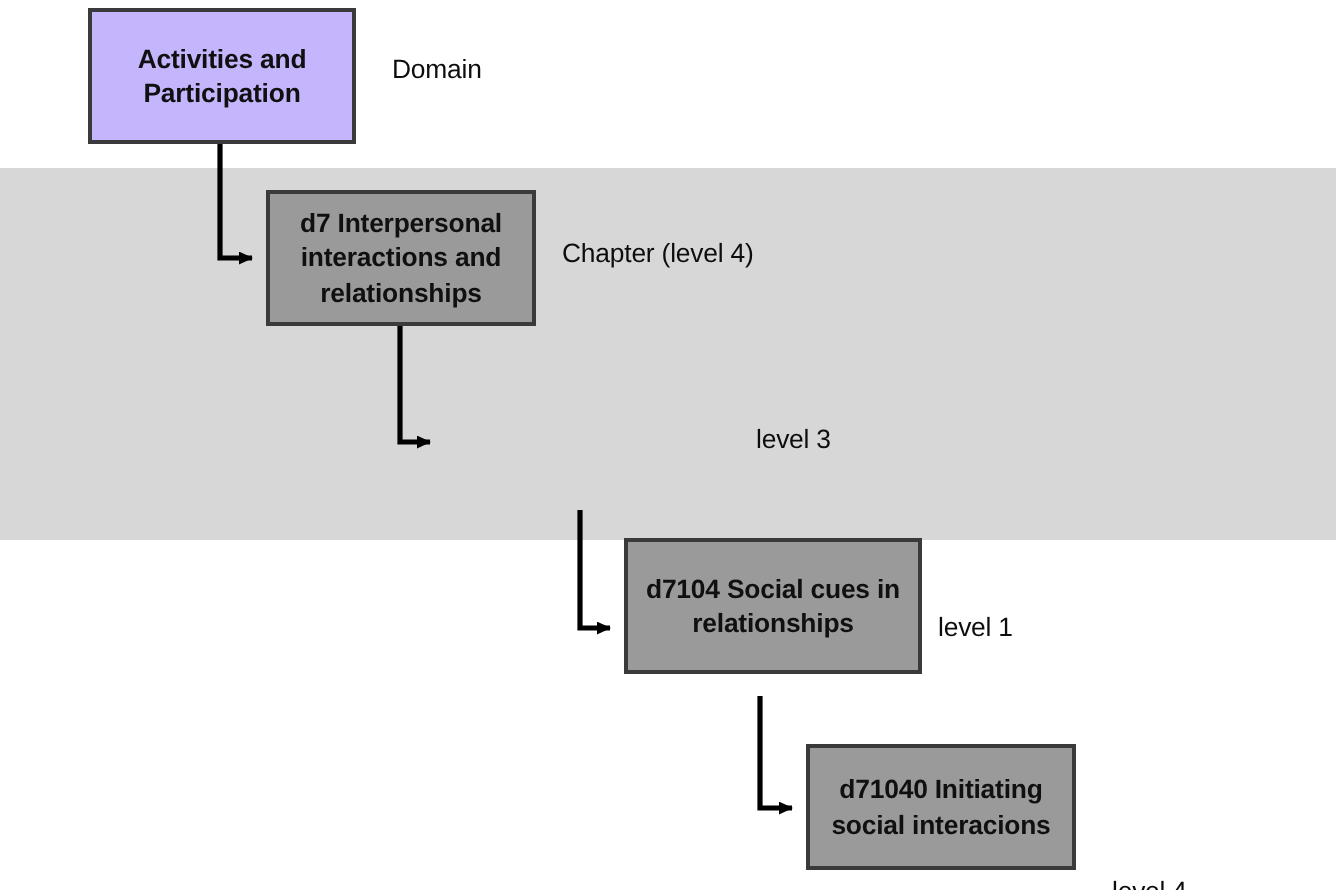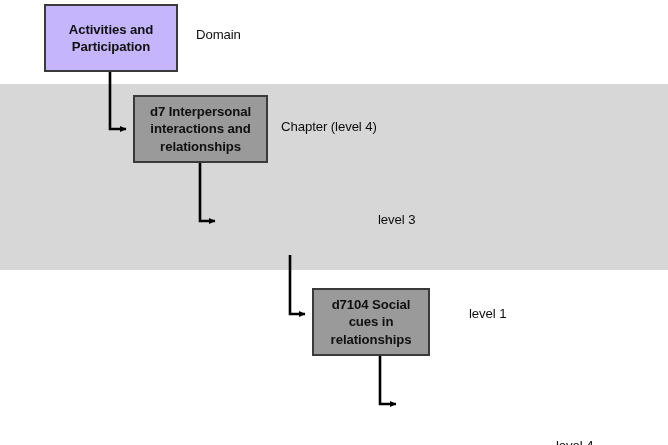--- a/index.html
+++ b/index.html
@@ -82,22 +82,25 @@
     <path d="M 290 255 L 290 314 L 305 314" fill="none" stroke="#000000" stroke-width="2.6" marker-end="url(#arrowhead)"></path>
     <path d="M 380 348 L 380 404 L 396 404" fill="none" stroke="#000000" stroke-width="2.6" marker-end="url(#arrowhead)"></path>
   </svg>
 
   <div class="node" id="node-domain" style="left: 44px; top: 4px; width: 134px; height: 68px; background: #c4b5fd; border-color: rgb(58, 58, 58); color: rgb(16, 16, 16);">
     <span class="node-label">Activities and<br>Participation</span>
   </div>
   <div class="node" id="node-chapter" style="left: 133px; top: 95px; width: 135px; height: 68px; background: rgb(154, 154, 154); border-color: rgb(58, 58, 58); color: rgb(16, 16, 16);">
     <span class="node-label">d7 Interpersonal<br>interactions and<br>relationships</span>
   </div>
-  <div class="node" id="node-level3" style="left: 312px; top: 288px; width: 118px; height: 68px; background: rgb(154, 154, 154); border-color: rgb(58, 58, 58); color: rgb(16, 16, 16);">
+  <div class="node" id="node-level3" style="left: 312px; top: 269px; width: 149px; height: 68px; background: rgb(154, 154, 154); border-color: rgb(58, 58, 58); color: rgb(16, 16, 16);">
     <span class="node-label">d7104 Social cues in<br>relationships</span>
+  </div>
+  <div class="node" id="node-level4" style="left: 403px; top: 372px; width: 135px; height: 63px; background: rgb(154, 154, 154); border-color: rgb(58, 58, 58); color: rgb(16, 16, 16);">
+    <span class="node-label">d71040 Initiating<br>social interacions</span>
   </div>
 
   <div class="side-label" id="side-domain" style="left: 196px; top: 27px;">Domain</div>
   <div class="side-label" id="side-chapter" style="left: 281px; top: 119px;">Chapter (level 4)</div>
   <div class="side-label" id="side-level2" style="left: 378px; top: 212px;">level 3</div>
   <div class="side-label" id="side-level3" style="left: 469px; top: 306px;">level 1</div>
   <div class="side-label" id="side-level4" style="left: 556px; top: 398px; margin-top: 40px;">level 4</div>
 
 </div>
 

